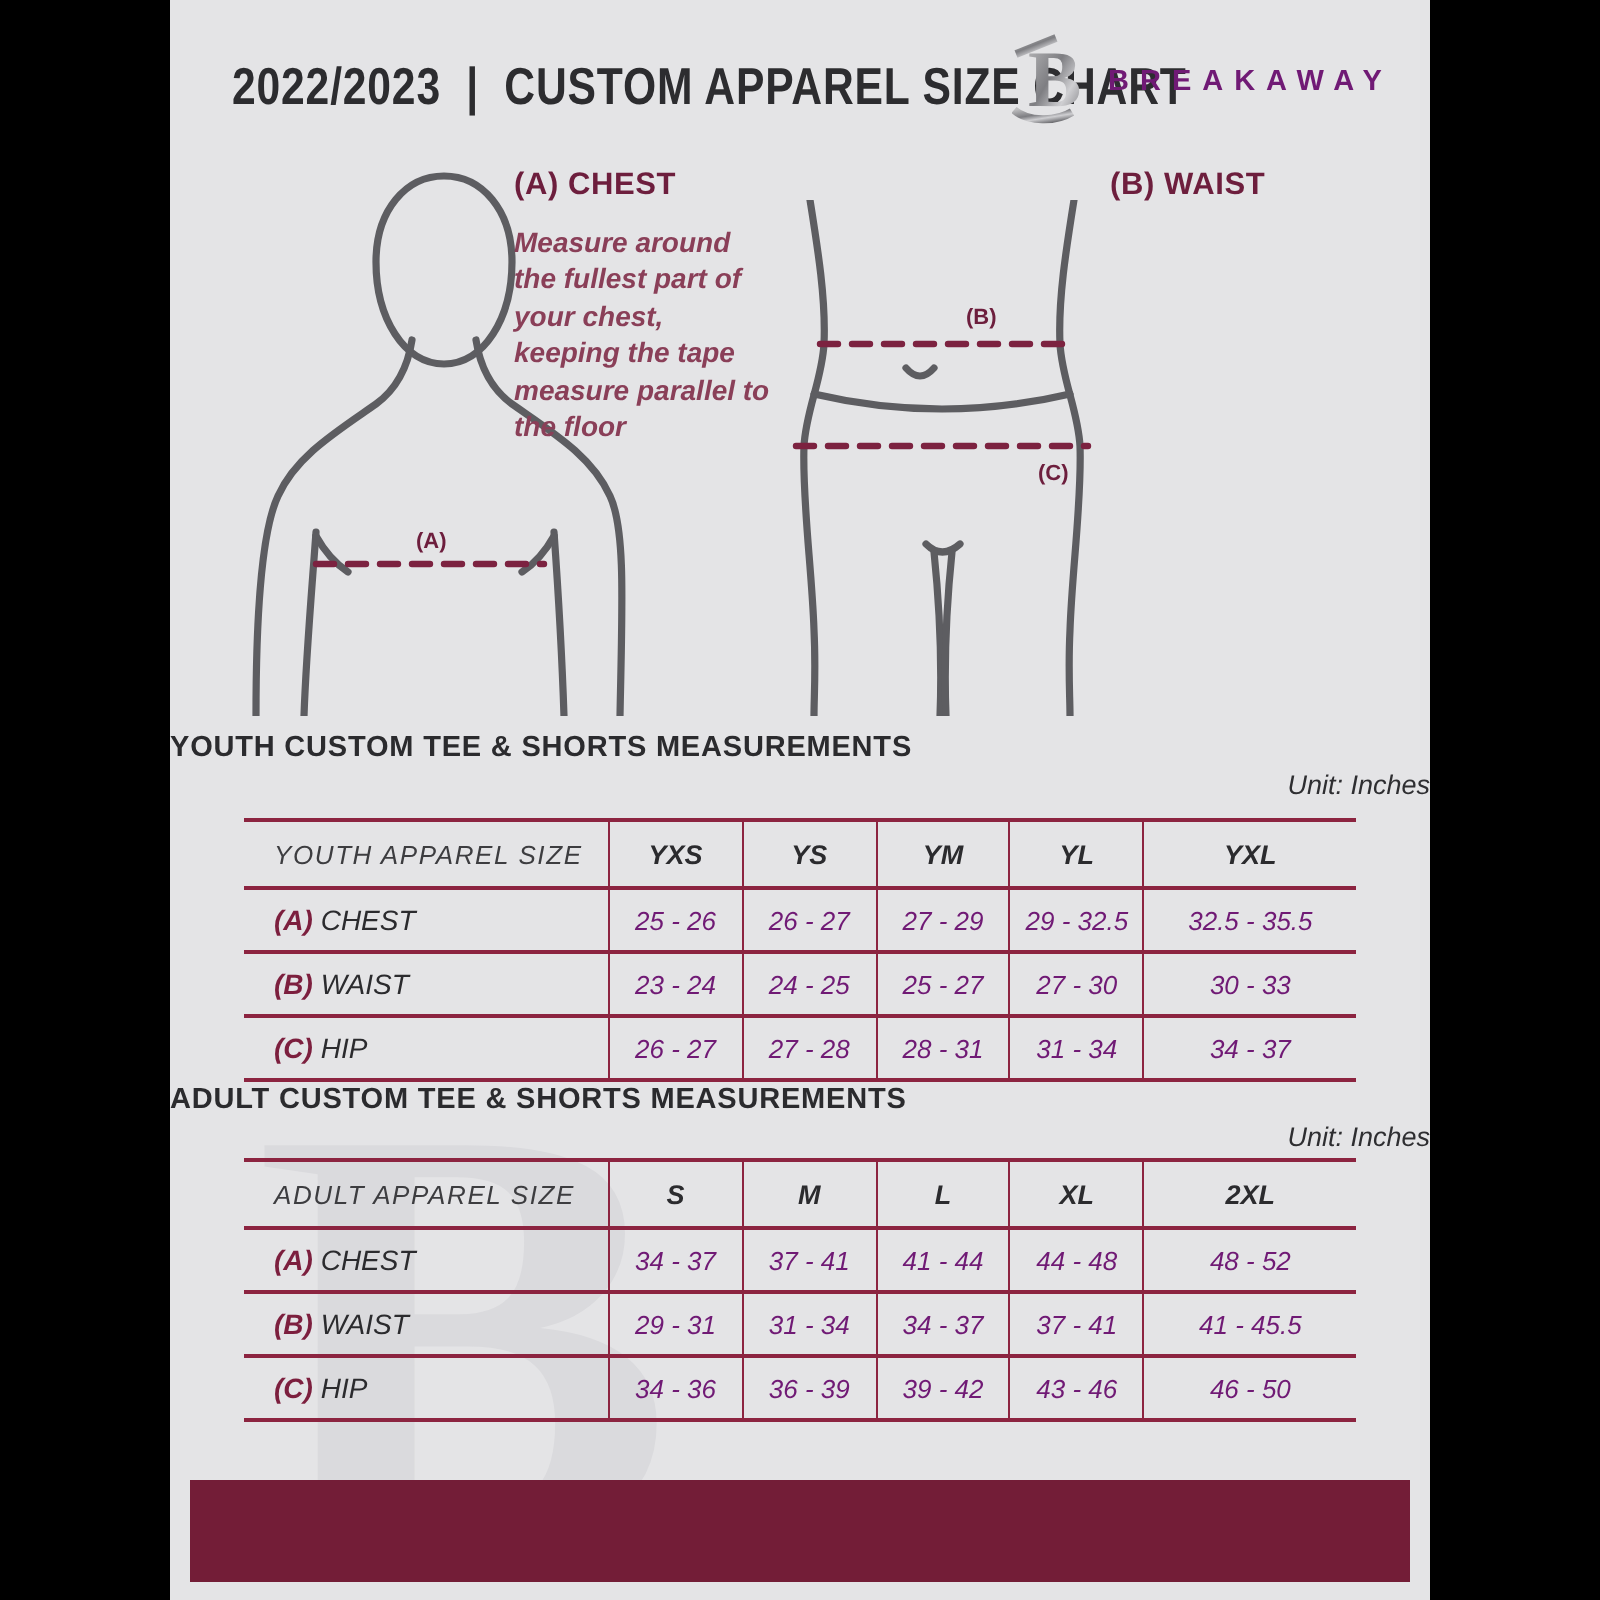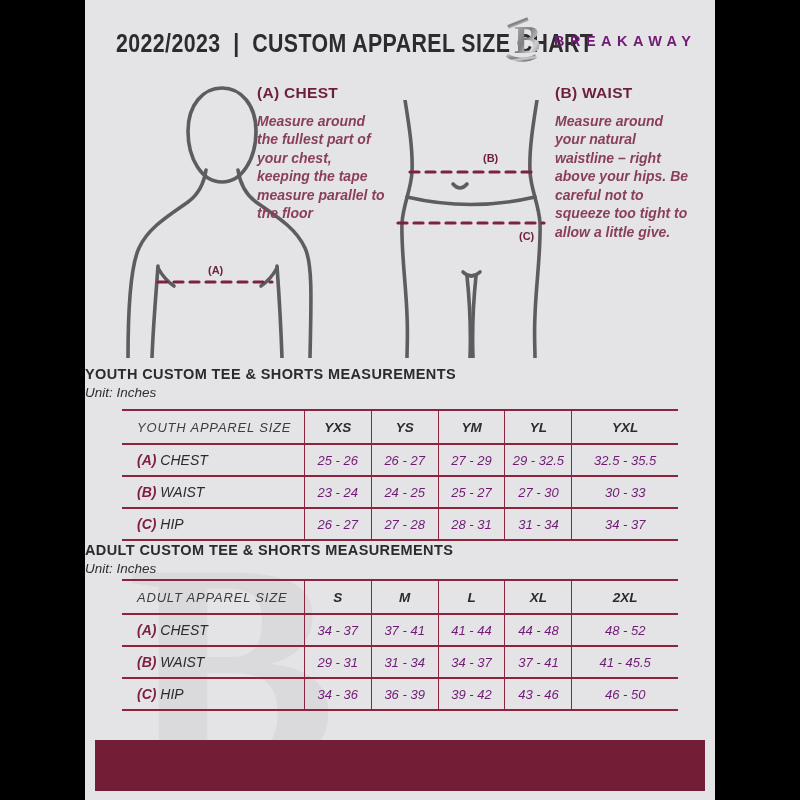--- a/index.html
+++ b/index.html
@@ -52,21 +52,21 @@
   .fig text{
     font-family:"Liberation Sans",sans-serif;font-weight:bold;
     font-size:11px;fill:#6d1e3d;
   }
   
   .sec-title{
     position:absolute;left:0;width:630px;text-align:left;
     font-size:14.5px;font-weight:bold;color:#2b2b2e;letter-spacing:0.4px;
   }
   .sec-unit{
-    position:absolute;left:0;width:630px;text-align:left;
+    position:absolute;left:0;width:630px;text-align:right;
     font-size:13.5px;font-style:italic;color:#2e2e31;
   }
   .yt-title{top:366px;} .yt-unit{top:385px;}
   .ad-title{top:542px;} .ad-unit{top:561px;}
   
   table.size-table{
     position:absolute;left:37px;width:556px;
     border-collapse:collapse;table-layout:fixed;
     border-top:2px solid #8c2440;border-bottom:2px solid #8c2440;
     background:transparent;
@@ -148,21 +148,20 @@
       <path d="M 74 176 C 77 205 78 232 77 258"></path>
       <path d="M 83 176 C 80 205 79 232 80 258"></path>
     </svg>
 
     <div class="inst inst-a">
       <h3>(A) CHEST</h3>
       <p>Measure around the fullest part of your chest, keeping the tape measure parallel to the floor</p>
     </div>
     <div class="inst inst-b">
       <h3>(B) WAIST</h3>
-      <p>Measure around your natural waistline – right above your hips. Be careful not to squeeze too tight to allow a little give.</p>
     </div>
 
     <div class="sec-title yt-title">YOUTH CUSTOM TEE &amp; SHORTS MEASUREMENTS</div>
     <div class="sec-unit yt-unit">Unit: Inches</div>
     <table class="size-table yt-table">
         <thead>
           <tr>
             <th>YOUTH APPAREL SIZE</th>
             <th>YXS</th>
             <th>YS</th>

